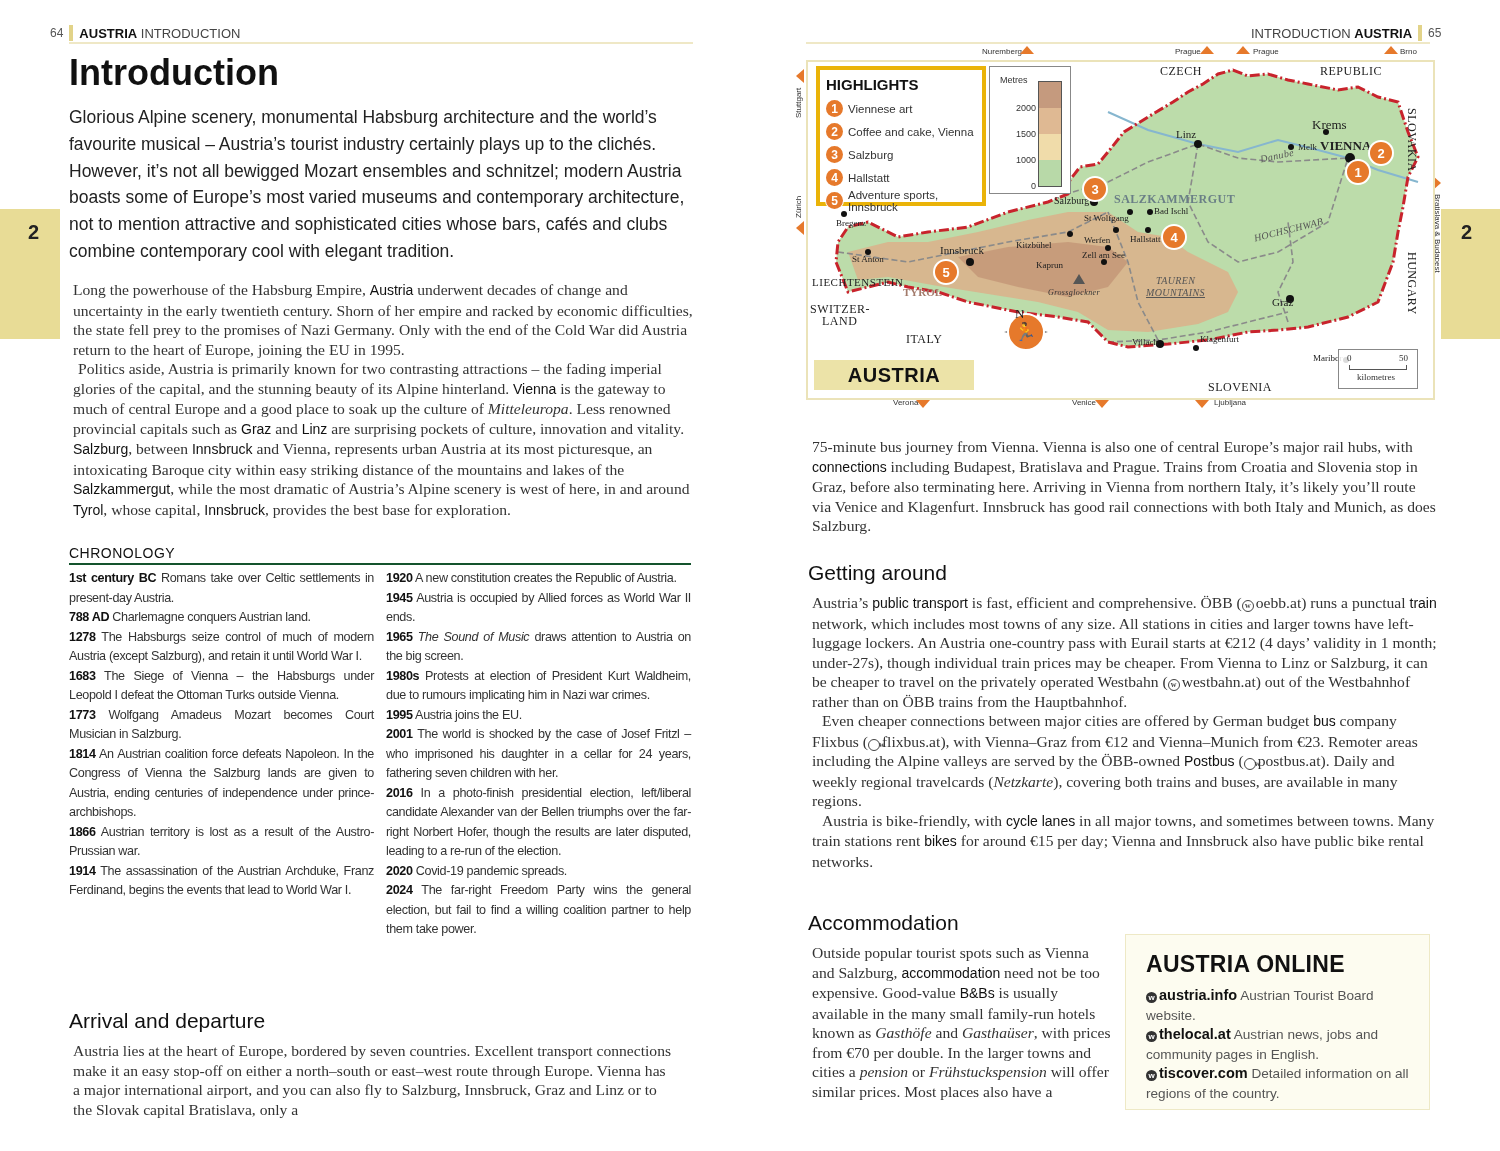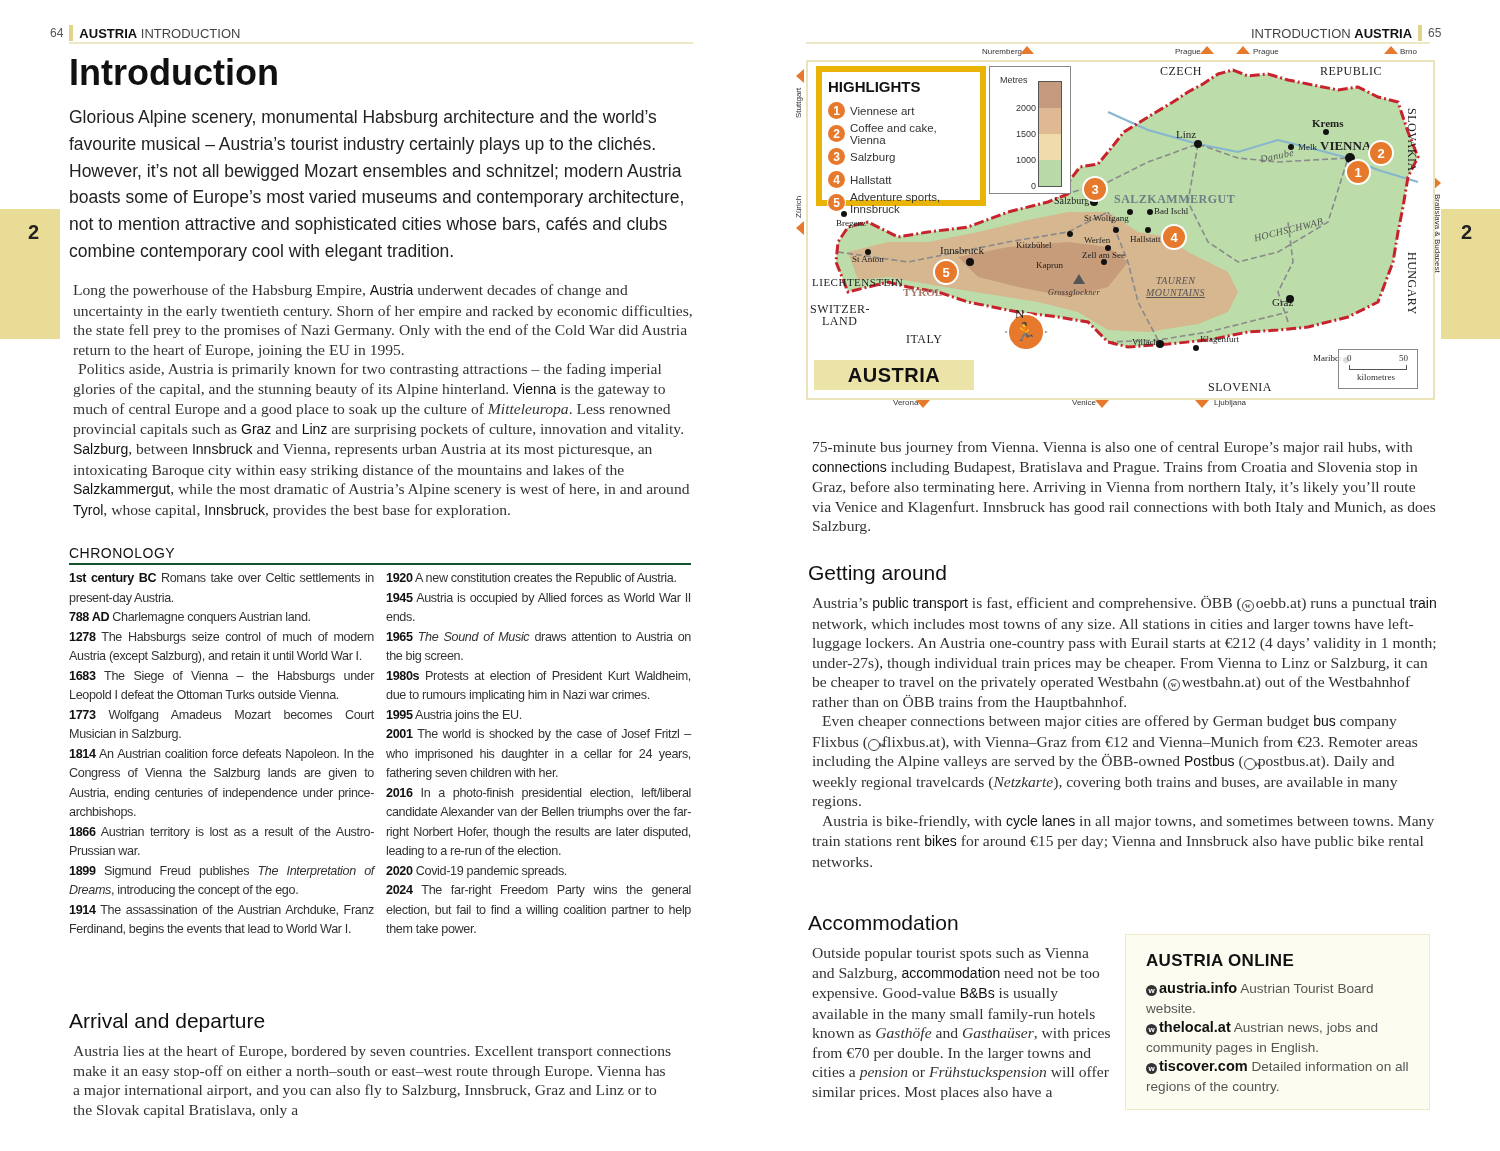--- a/index.html
+++ b/index.html
@@ -45,38 +45,38 @@
   .map-label.city-big { font-size: 13px; font-weight: bold; color: #222; }
   .map-label.salzk { font-size: 12px; font-weight: bold; color: #6a7f86; letter-spacing: 0.5px; }
   .edge-label { position: absolute; font-size: 8px; color: #333; white-space: nowrap; }
   .edge-arrow { position: absolute; width: 0; height: 0; }
   .arrow-up { border-left: 7px solid transparent; border-right: 7px solid transparent; border-bottom: 8px solid #e6792b; }
   .arrow-down { border-left: 7px solid transparent; border-right: 7px solid transparent; border-top: 8px solid #e6792b; }
   .arrow-left { border-top: 7px solid transparent; border-bottom: 7px solid transparent; border-right: 8px solid #e6792b; }
   .arrow-right { border-top: 7px solid transparent; border-bottom: 7px solid transparent; border-left: 8px solid #e6792b; }
   .vert-label { position: absolute; font-size: 8px; color: #333; white-space: nowrap; transform-origin: left top; }
 
-  .highlights { position: absolute; left: 8px; top: 4px; width: 170px; height: 140px; background: #fff; border: 6px solid #eab308; padding: 4px 6px; box-sizing: border-box; }
+  .highlights { position: absolute; left: 8px; top: 4px; width: 170px; height: 140px; background: #fff; border: 4px solid #eab308; padding: 4px 6px; box-sizing: border-box; }
   .highlights h3 { margin: 2px 0 4px 0; font-size: 15px; font-weight: bold; color: #111; }
   .hl-item { display: flex; align-items: center; height: 23px; font-size: 11.5px; color: #333; }
   .badge { display: inline-flex; align-items: center; justify-content: center; width: 17px; height: 17px; border-radius: 50%; background: #e6792b; color: #fff; font-size: 12px; font-weight: bold; margin-right: 5px; box-shadow: 0 0 0 1px #fff; flex: 0 0 auto; }
   .legend-box { position: absolute; left: 181px; top: 4px; width: 82px; height: 128px; background: #fff; border: 1px solid #888; box-sizing: border-box; }
   .legend-box .lbl { position: absolute; font-size: 9px; color: #333; right: 34px; }
   .legend-box .scale { position: absolute; left: 48px; top: 14px; width: 24px; height: 106px; border: 1px solid #555; box-sizing: border-box; }
   .legend-box .scale div { width: 100%; }
 
   .map-badge { position: absolute; width: 22px; height: 22px; border-radius: 50%; background: #e6792b; color: #fff; font-size: 13px; font-weight: bold; display: flex; align-items: center; justify-content: center; box-shadow: 0 0 0 2px #fff; }
   .map-title { position: absolute; left: 6px; top: 298px; width: 160px; height: 30px; background: #ece3a8; display: flex; align-items: center; justify-content: center; font-size: 20px; font-weight: bold; color: #111; letter-spacing: 0.5px; }
   .scalebar { position: absolute; left: 530px; top: 287px; width: 80px; height: 40px; border: 1px solid #888; background: rgba(255,255,255,0.85); box-sizing: border-box; }
   .scalebar span { position: absolute; font-size: 9px; font-family: "Liberation Serif", "DejaVu Serif", serif; color: #333; }
 
   
   .rp-body { position: absolute; left: 808px; width: 625px; }
   .online-box { position: absolute; left: 1125px; top: 934px; width: 305px; height: 176px; background: #fdfcf0; border: 1px solid #eee9c6; box-sizing: border-box; padding: 16px 20px; }
-  .online-box h4 { margin: 0 0 8px 0; font-size: 17px; font-weight: bold; color: #111; letter-spacing: 0.3px; }
+  .online-box h4 { margin: 0 0 8px 0; font-size: 23px; font-weight: bold; color: #111; letter-spacing: 0.3px; }
   .online-box .oitem { font-size: 13.6px; line-height: 19.5px; color: #555; margin: 0; }
   .online-box .oitem b { color: #111; font-weight: bold; font-size: 14.5px; }
   .web-icon { display: inline-block; width: 11px; height: 11px; border-radius: 50%; background: #333; color: #fff; font-size: 8px; line-height: 11px; text-align: center; margin-right: 2px; vertical-align: 0px; font-weight: bold; }
   .web-icon.inline { background: transparent; color: #444; border: 1px solid #444; width: 10px; height: 10px; line-height: 10px; }
 </style>
 </head>
 <body>
 
 <div class="runhead sans" style="left:50px;">
   <span class="num">64</span>
@@ -99,21 +99,20 @@
 
 <div class="chron-head sans">CHRONOLOGY</div>
 <div class="chron-col chron-left condensed" id="chron-left">
     <p class="entry"><b>1st century BC</b> Romans take over Celtic settlements in present-day Austria.</p>
     <p class="entry"><b>788 AD</b> Charlemagne conquers Austrian land.</p>
     <p class="entry"><b>1278</b> The Habsburgs seize control of much of modern Austria (except Salzburg), and retain it until World War I.</p>
     <p class="entry"><b>1683</b> The Siege of Vienna – the Habsburgs under Leopold I defeat the Ottoman Turks outside Vienna.</p>
     <p class="entry"><b>1773</b> Wolfgang Amadeus Mozart becomes Court Musician in Salzburg.</p>
     <p class="entry"><b>1814</b> An Austrian coalition force defeats Napoleon. In the Congress of Vienna the Salzburg lands are given to Austria, ending centuries of independence under prince-archbishops.</p>
     <p class="entry"><b>1866</b> Austrian territory is lost as a result of the Austro-Prussian war.</p>
-    <p class="entry"><b>1899</b> Sigmund Freud publishes <i>The Interpretation of Dreams</i>, introducing the concept of the ego.</p>
     <p class="entry"><b>1914</b> The assassination of the Austrian Archduke, Franz Ferdinand, begins the events that lead to World War I.</p>
   </div>
 <div class="chron-col chron-right condensed" id="chron-right">
     <p class="entry"><b>1920</b> A new constitution creates the Republic of Austria.</p>
     <p class="entry"><b>1945</b> Austria is occupied by Allied forces as World War II ends.</p>
     <p class="entry"><b>1965</b> <i>The Sound of Music</i> draws attention to Austria on the big screen.</p>
     <p class="entry"><b>1980s</b> Protests at election of President Kurt Waldheim, due to rumours implicating him in Nazi war crimes.</p>
     <p class="entry"><b>1995</b> Austria joins the EU.</p>
     <p class="entry"><b>2001</b> The world is shocked by the case of Josef Fritzl – who imprisoned his daughter in a cellar for 24 years, fathering seven children with her.</p>
     <p class="entry"><b>2016</b> In a photo-finish presidential election, left/liberal candidate Alexander van der Bellen triumphs over the far-right Norbert Hofer, though the results are later disputed, leading to a re-run of the election.</p>
@@ -220,21 +219,21 @@
   <span class="map-label country" style="left:14px; top:252px;">LAND</span>
   <span class="map-label country" style="left:4px; top:214px; font-size:11px;">LIECHTENSTEIN</span>
 
   <span class="map-label salzk" style="left:306px; top:130px;">SALZKAMMERGUT</span>
   <span class="map-label region" style="left:445px; top:162px; transform: rotate(-14deg);">HOCHSCHWAB</span>
   <span class="map-label region" style="left:348px; top:213px;">TAUREN</span>
   <span class="map-label region" style="left:338px; top:225px;text-decoration:underline;">MOUNTAINS</span>
   <span class="map-label" style="left:95px; top:224px; font-weight:bold; color:#a27a6a; font-size:11px;">TYROL</span>
 
   <span class="map-label" style="left:368px; top:66px;">Linz</span>
-  <span class="map-label" style="left:504px; top:55px; font-size:11px;font-weight:bold;">Krems</span>
+  <span class="map-label" style="left:504px; top:55px; font-size:13px;">Krems</span>
   <span class="map-label" style="left:490px; top:80px; font-size:9px;">Melk</span>
   <span class="map-label city-big" style="left:512px; top:76px;">VIENNA</span>
   <span class="map-label" style="left:246px; top:133px; font-size:10px;">Salzburg</span>
   <span class="map-label" style="left:276px; top:151px; font-size:9px;">St Wolfgang</span>
   <span class="map-label" style="left:346px; top:144px; font-size:9px;">Bad Ischl</span>
   <span class="map-label" style="left:322px; top:172px; font-size:9px;">Hallstatt</span>
   <span class="map-label" style="left:276px; top:173px; font-size:9px;">Werfen</span>
   <span class="map-label" style="left:274px; top:188px; font-size:9px;">Zell am See</span>
   <span class="map-label" style="left:228px; top:198px; font-size:9px;">Kaprun</span>
   <span class="map-label" style="left:208px; top:178px; font-size:9px;">Kitzbühel</span>

